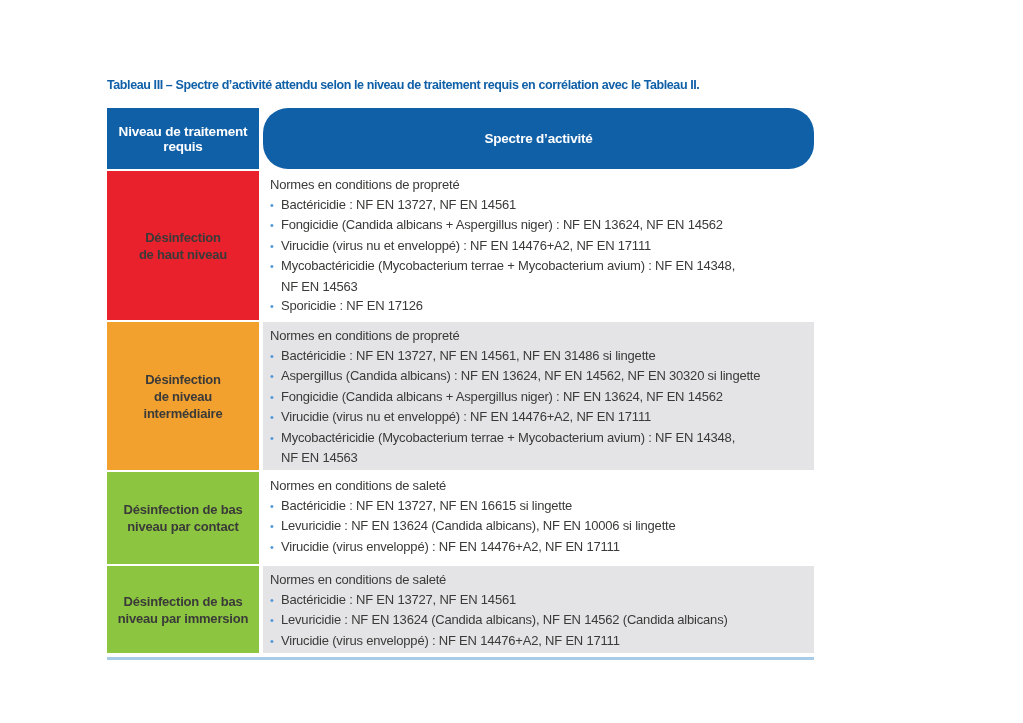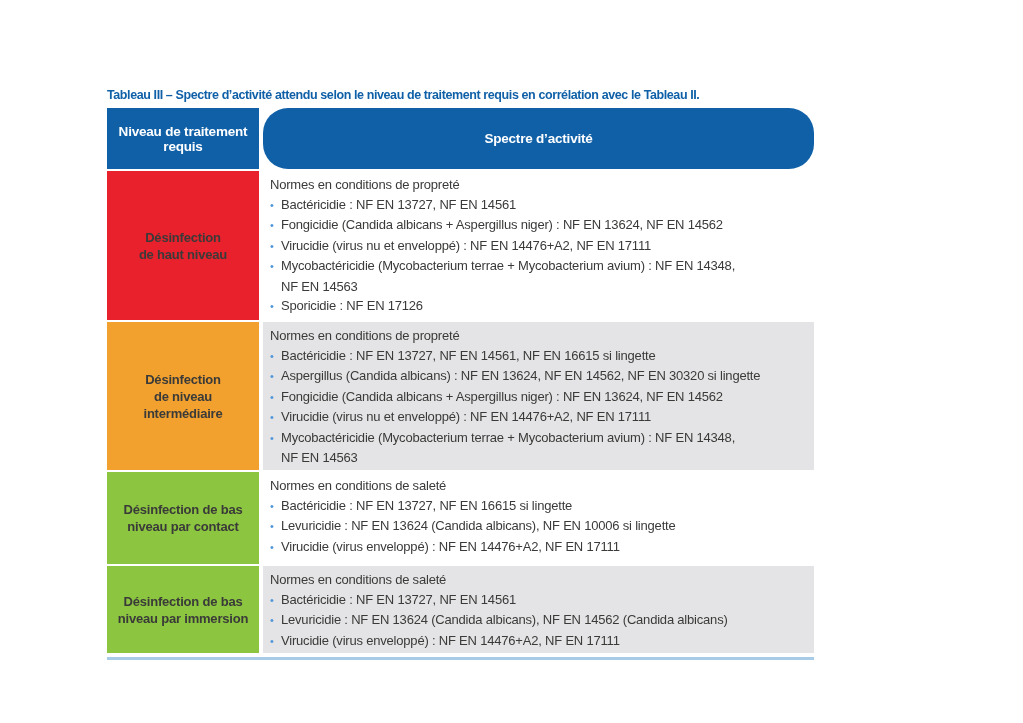--- a/index.html
+++ b/index.html
@@ -6,21 +6,21 @@
   .page{
     position:relative;
     width:1023px;height:723px;
     background:#ffffff;
     font-family:"Liberation Sans", sans-serif;
     overflow:hidden;
     color:#3a3a39;
   }
   .doc-title{
     position:absolute;
-    left:107px;top:88px;
+    left:107px;top:78px;
     width:760px;
     font-size:12.5px;
     font-weight:bold;
     letter-spacing:-0.4px;
     color:#1060a8;
   }
   .table{
     position:absolute;
     left:107px;top:108px;
     width:707px;
@@ -111,21 +111,21 @@
             <div class="item"><span class="bullet" style="color: rgb(78, 149, 217);">•</span><span>Mycobactéricidie </span><span class="it">(Mycobacterium terrae + Mycobacterium avium)</span><span> : NF EN 14348,</span><br><span>NF EN 14563</span></div>
             <div class="item"><span class="bullet" style="color: rgb(78, 149, 217);">•</span><span>Sporicidie : NF EN 17126</span></div>
           </div>
         </div>
         <div class="row" style="min-height: 148px;">
           <div class="level" style="background: rgb(242, 161, 47);">Désinfection
 de niveau
 intermédiaire</div>
           <div class="content" style="background: rgb(228, 228, 230);">
             <div class="intro">Normes en conditions de propreté</div>
-            <div class="item"><span class="bullet" style="color: rgb(78, 149, 217);">•</span><span>Bactéricidie : NF EN 13727, NF EN 14561, NF EN 16615 si lingette</span></div>
+            <div class="item"><span class="bullet" style="color: rgb(78, 149, 217);">•</span><span>Bactéricidie : NF EN 13727, NF EN 14561, NF EN 31486 si lingette</span></div>
             <div class="item"><span class="bullet" style="color: rgb(78, 149, 217);">•</span><span>Aspergillus </span><span class="it">(Candida albicans)</span><span> : NF EN 13624, NF EN 14562, NF EN 30320 si lingette</span></div>
             <div class="item"><span class="bullet" style="color: rgb(78, 149, 217);">•</span><span>Fongicidie </span><span class="it">(Candida albicans + Aspergillus niger)</span><span> : NF EN 13624, NF EN 14562</span></div>
             <div class="item"><span class="bullet" style="color: rgb(78, 149, 217);">•</span><span>Virucidie (virus nu et enveloppé) : NF EN 14476+A2, NF EN 17111</span></div>
             <div class="item"><span class="bullet" style="color: rgb(78, 149, 217);">•</span><span>Mycobactéricidie </span><span class="it">(Mycobacterium terrae + Mycobacterium avium)</span><span> : NF EN 14348,</span><br><span>NF EN 14563</span></div>
           </div>
         </div>
         <div class="row" style="min-height: 92px;">
           <div class="level" style="background: rgb(140, 197, 64);">Désinfection de bas
 niveau par contact</div>
           <div class="content" style="background: rgb(255, 255, 255);">

